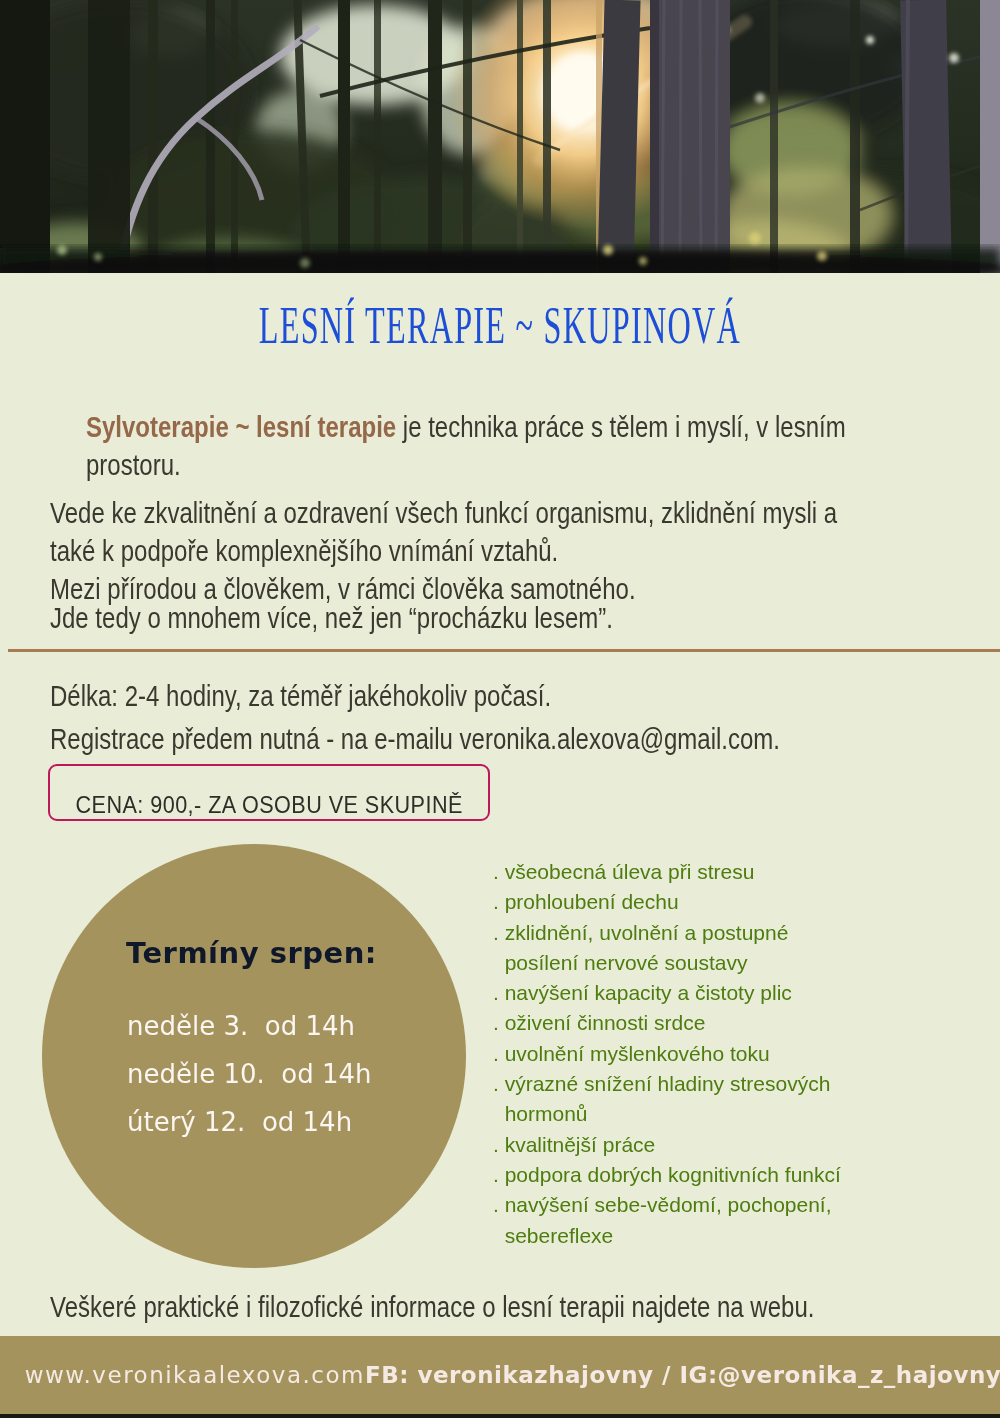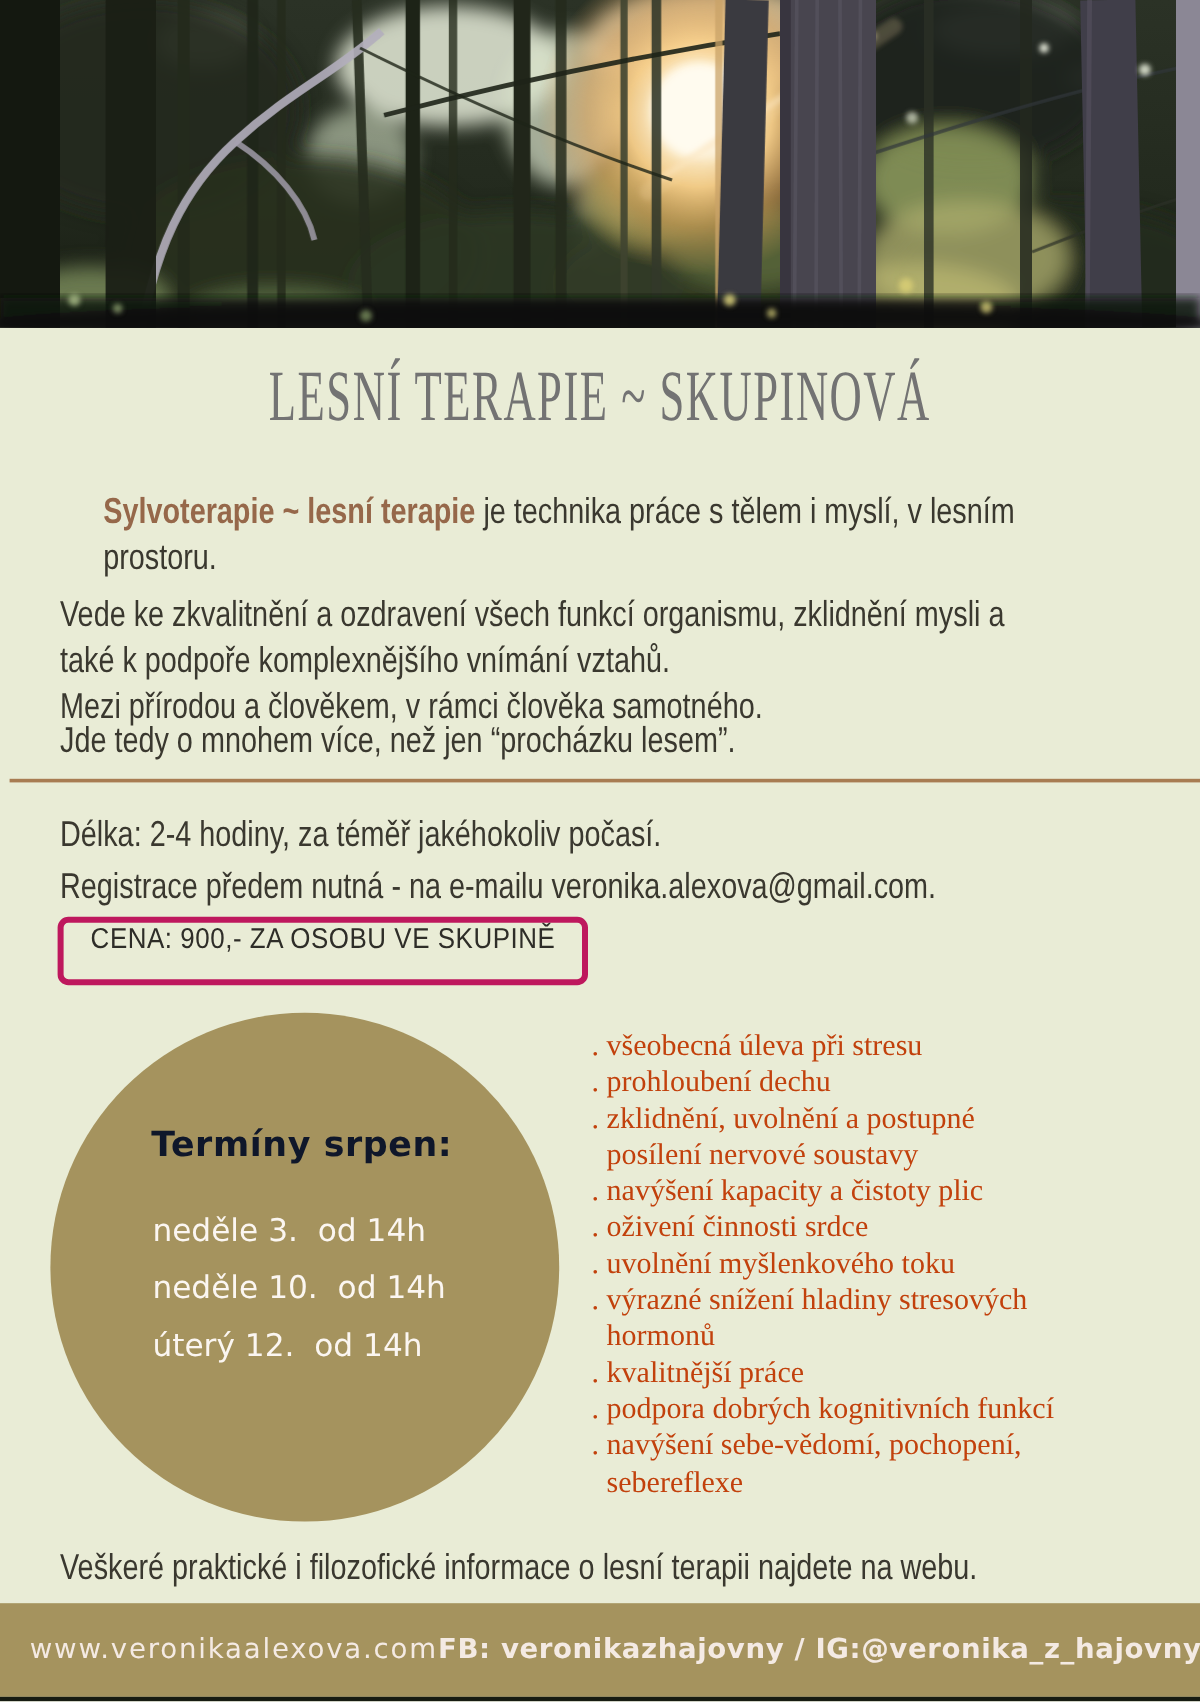--- a/index.html
+++ b/index.html
@@ -5,55 +5,55 @@
   html,body{margin:0;padding:0;}
   body{font-family:"Liberation Sans",sans-serif;}
   #poster{position:relative;width:1000px;height:1418px;background:#e9ecd6;overflow:hidden;}
   .abs{position:absolute;}
 
   
   #photo{top:0;left:0;width:1000px;height:273px;}
   #photo svg{display:block;width:100%;height:100%;}
 
   
-  #title{top:299px;left:0;width:1000px;text-align:center;color:#737373;
-         font-family:"Liberation Serif",serif;font-size:60px;line-height:1.05;white-space:nowrap;}
+  #title{top:299px;left:0;width:1000px;text-align:center;color:#1d4ed8;
+         font-family:"Liberation Serif",serif;font-size:52px;line-height:1.05;white-space:nowrap;}
   #title .squeeze{display:inline-block;transform:scaleX(0.62);transform-origin:50% 50%;letter-spacing:2px;}
 
   
   .bline{white-space:pre;font-family:"Liberation Sans",sans-serif;font-size:30px;line-height:38px;
          color:#3a382f;transform:scaleX(0.8);transform-origin:0 50%;}
   .lead-bold{font-weight:bold;color:#96684a;}
 
   #intro{left:50px;top:408px;margin-left:36px;}
   #para2{left:50px;top:494px;}
   #para3{left:50px;top:599px;}
 
   #divider{left:8px;top:649px;width:992px;height:3px;background:#a87c52;}
 
   #details{left:50px;top:674px;}
   #details .bline{line-height:43px;}
 
-  #price-box{left:48px;top:764px;width:442px;height:57px;border:5px solid #be185d;border-radius:9px;
-             display:flex;align-items:flex-start;justify-content:center;box-sizing:border-box;}
+  #price-box{left:48px;top:764px;width:442px;height:57px;border:2px solid #be185d;border-radius:9px;
+             display:flex;align-items:flex-end;justify-content:center;box-sizing:border-box;}
   #price-box .label{white-space:nowrap;font-size:24px;color:#2e2d28;letter-spacing:.5px;
                     transform:scaleX(0.9);transform-origin:50% 50%;}
 
   
   #circle{left:42px;top:844px;width:424px;height:424px;border-radius:50%;background:#a5935e;}
   #circle .heading{position:absolute;left:84px;top:92px;font-family:"DejaVu Sans",sans-serif;
                    font-weight:bold;font-size:29px;color:#0f172a;letter-spacing:.5px;white-space:pre;}
   #dates{position:absolute;left:85px;top:158px;}
   #dates .date-line{white-space:pre;font-family:"DejaVu Sans",sans-serif;font-size:26px;
                     line-height:48px;color:#fbf6f1;}
 
   
   #benefits{left:493px;top:857px;}
-  #benefits .benefit-line{white-space:pre;font-family:Liberation Serif, serif;font-size:25px;
-                          line-height:30.3px;color:#c2410c;}
+  #benefits .benefit-line{white-space:pre;font-family:Liberation Sans, sans-serif;font-size:21px;
+                          line-height:30.3px;color:#4d7c0f;}
 
   #outro{left:50px;top:1288px;}
 
   
   #footer{left:0;top:1336px;width:1000px;height:78px;background:#a5935e;display:flex;
           align-items:center;justify-content:center;box-sizing:border-box;padding:0 22px 0 48px;}
   #footer .ftext{font-family:"DejaVu Sans",sans-serif;font-size:23px;color:#f4eae3;white-space:pre;}
   #footer .site{letter-spacing:1.5px;}
   #footer .social{letter-spacing:.5px;font-weight:bold;}
   #bottom-strip{left:0;top:1414px;width:1000px;height:4px;background:#171b11;}

